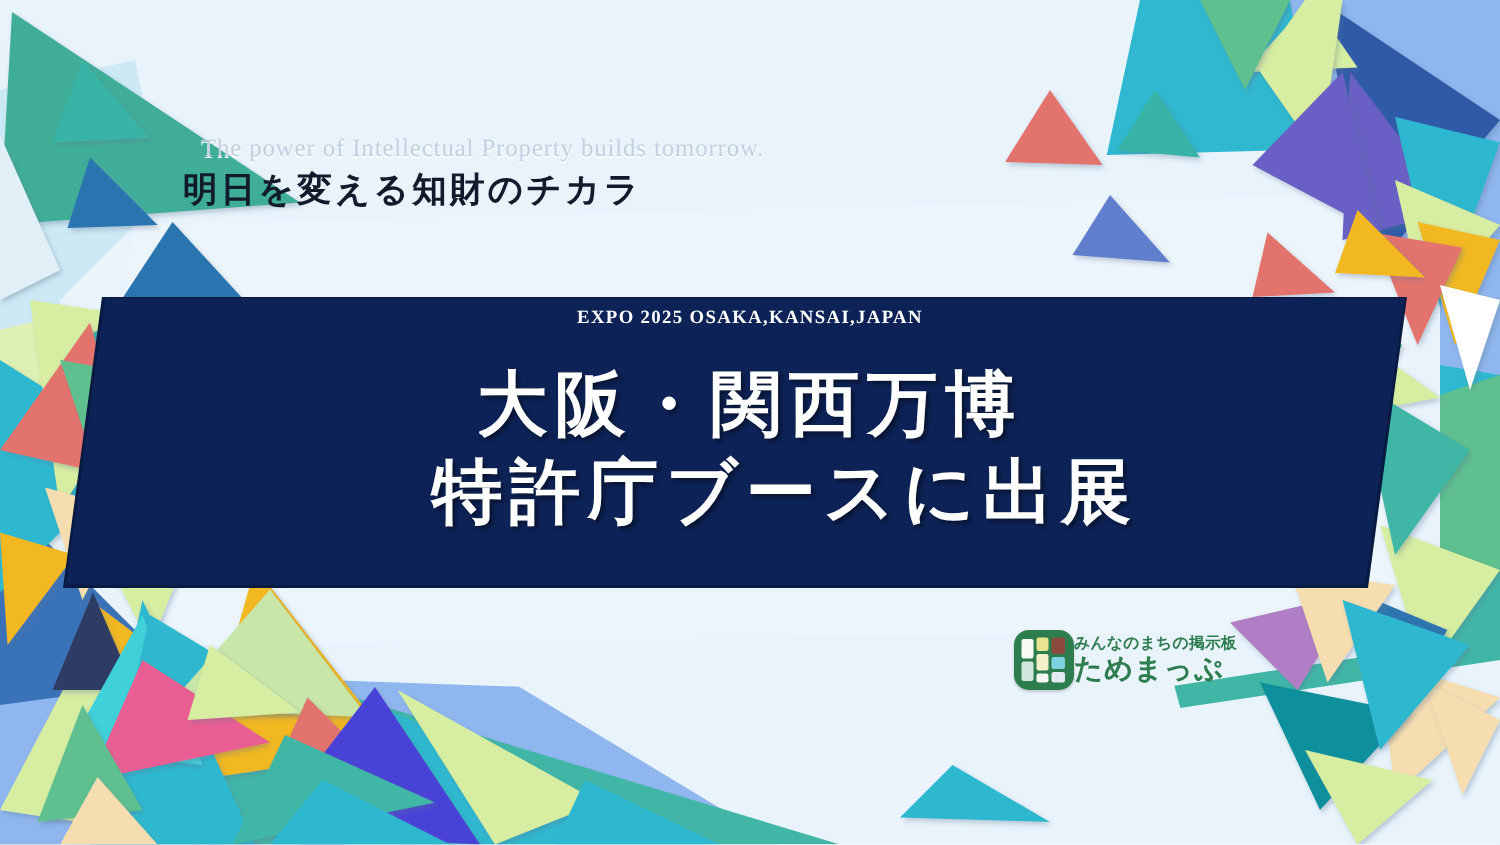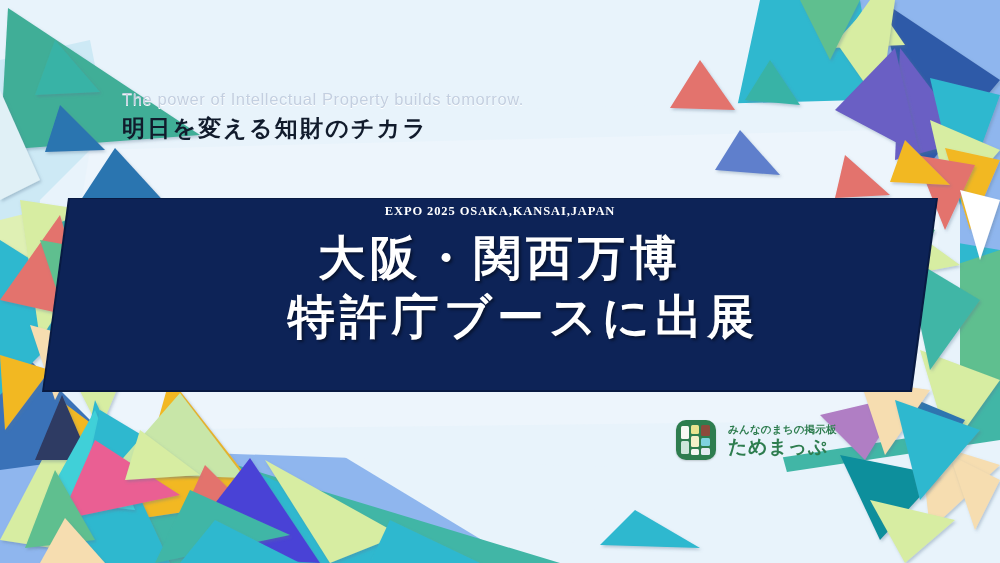--- a/index.html
+++ b/index.html
@@ -26,30 +26,31 @@
   }
 
   
   .tagline-block {
     position: absolute;
     left: 122px;
     top: 88px;
     z-index: 20;
   }
   .tagline-en {
-    font-family: Liberation Sans, sans-serif;
+    font-family: Liberation Serif, serif;
     font-size: 16.5px;
     letter-spacing: 0.6px;
     color: #c3cfe0;
     text-shadow: 0 1px 0 #ffffff;
     white-space: nowrap;
     line-height: 1.35;
+    margin-left: 12px;
   }
   .tagline-jp {
-    font-family: Liberation Serif, serif;
+    font-family: Liberation Mono, monospace;
     font-weight: bold;
     font-size: 23px;
     letter-spacing: 2.2px;
     color: #111b2c;
     white-space: nowrap;
     margin-top: 4px;
     line-height: 1.3;
   }
 
   
@@ -78,21 +79,21 @@
     color: #ffffff;
     white-space: nowrap;
   }
   .banner-head {
     font-family: "DejaVu Serif", serif;
     font-weight: bold;
     color: #ffffff;
     font-size: 47px;
     line-height: 1.22;
     letter-spacing: 5px;
-    margin-top: 10px;
+    margin-top: 22px;
     text-shadow: 2px 2px 3px rgba(0,0,0,0.45);
     white-space: nowrap;
   }
   .banner-head .line2 {
     display: block;
     margin-top: 2px;
     padding-left: 47px;
   }
 
   
@@ -111,21 +112,21 @@
     background: #2e7d4f;
     position: relative;
     flex: 0 0 auto;
     box-shadow: 0 1px 2px rgba(0,0,0,0.18);
   }
   .logo-mark .tile {
     position: absolute;
     border-radius: 1.5px;
   }
   .logo-text {
-    margin-left: 12px;
+    margin-left: 0;
     line-height: 1;
   }
   .logo-sub {
     font-family: "DejaVu Sans", sans-serif;
     font-size: 10.5px;
     font-weight: bold;
     color: #2e7d4f;
     letter-spacing: 0.2px;
     white-space: nowrap;
   }

